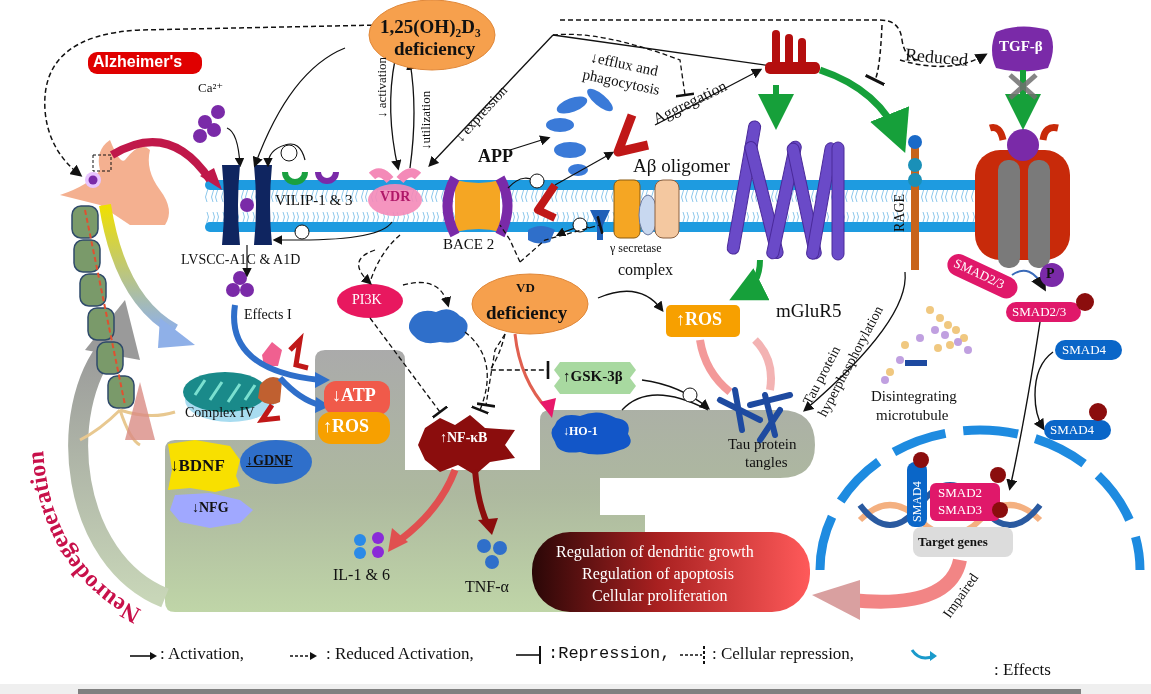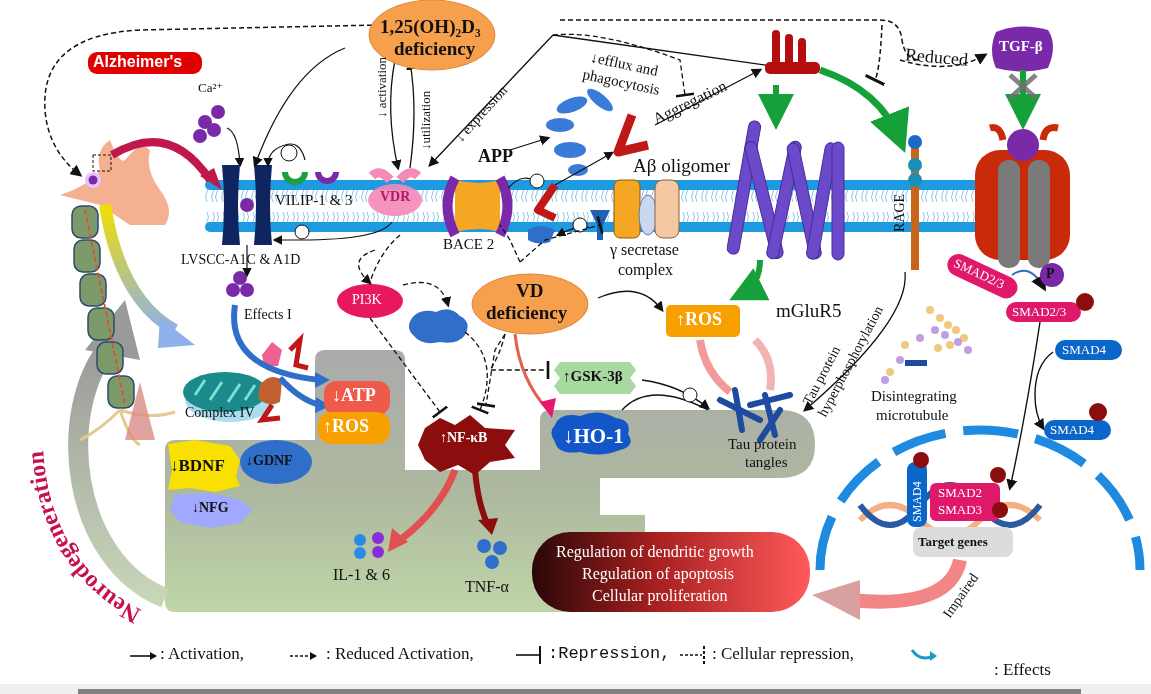--- a/index.html
+++ b/index.html
@@ -349,49 +349,49 @@
 <div class="lbl" style="left:590px;top:56px;font-size:15px;transform:rotate(12deg);">↓efflux and</div>
 <div class="lbl" style="left:582px;top:74px;font-size:15px;transform:rotate(12deg);">phagocytosis</div>
 <div class="lbl" style="left:650px;top:112px;font-size:16px;transform:rotate(-26deg);transform-origin:left top;">Aggregation</div>
 <div class="lbl b" style="left:478px;top:146px;font-size:18px;">APP</div>
 <div class="lbl" style="left:633px;top:155px;font-size:19px;">Aβ oligomer</div>
 
 <div class="lbl" style="left:275px;top:192px;font-size:15px;">VILIP-1 &amp; 3</div>
 <div class="lbl b" style="left:380px;top:189px;font-size:14px;color:#b01868;">VDR</div>
 <div class="lbl" style="left:181px;top:252px;font-size:14px;">LVSCC-A1C &amp; A1D</div>
 <div class="lbl" style="left:443px;top:236px;font-size:15px;">BACE 2</div>
-<div class="lbl" style="left:610px;top:241px;font-size:16px;">γ secretase</div>
+<div class="lbl" style="left:610px;top:241px;font-size:12px;">γ secretase</div>
 <div class="lbl" style="left:618px;top:261px;font-size:16px;">complex</div>
 <div class="lbl" style="left:776px;top:300px;font-size:19px;">mGluR5</div>
 <div class="lbl" style="left:892px;top:232px;font-size:14px;transform:rotate(-90deg);transform-origin:left top;">RAGE</div>
 <div class="lbl" style="left:905px;top:47px;font-size:18px;transform:rotate(5deg);">Reduced</div>
 <div class="lbl b" style="left:999px;top:38px;font-size:15px;color:#fff;">TGF-β</div>
 
 <div class="lbl" style="left:352px;top:292px;font-size:14px;color:#fff;">PI3K</div>
 <div class="lbl b" style="left:422px;top:320px;font-size:14px;color:#fff;margin-top:44px;">AKT</div>
-<div class="lbl b" style="left:516px;top:280px;font-size:19px;">VD</div>
+<div class="lbl b" style="left:516px;top:280px;font-size:13px;">VD</div>
 <div class="lbl b" style="left:486px;top:302px;font-size:19px;">deficiency</div>
 <div class="lbl b" style="left:676px;top:309px;font-size:18px;color:#fff;">↑ROS</div>
 <div class="lbl b" style="left:563px;top:368px;font-size:15px;">↑GSK-3β</div>
 <div class="lbl" style="left:800px;top:400px;font-size:14px;transform:rotate(-62deg);transform-origin:left top;">Tau protein</div>
 <div class="lbl" style="left:815px;top:412px;font-size:14px;transform:rotate(-62deg);transform-origin:left top;">hyperphosphorylation</div>
 
 <div class="lbl" style="left:244px;top:307px;font-size:14px;">Effects I</div>
 <div class="lbl" style="left:185px;top:405px;font-size:14px;">Complex IV</div>
 <div class="lbl b" style="left:332px;top:385px;font-size:18px;color:#fff;">↓ATP</div>
 <div class="lbl b" style="left:323px;top:416px;font-size:18px;color:#fff;">↑ROS</div>
 <div class="lbl b" style="left:440px;top:430px;font-size:14px;color:#fff;">↑NF-κB</div>
-<div class="lbl b" style="left:563px;top:424px;font-size:21px;color:#fff;">↓HO-1</div>
+<div class="lbl b" style="left:563px;top:424px;font-size:12px;color:#fff;">↓HO-1</div>
 <div class="lbl" style="left:728px;top:436px;font-size:15px;">Tau protein</div>
 <div class="lbl" style="left:745px;top:454px;font-size:15px;">tangles</div>
 <div class="lbl" style="left:871px;top:388px;font-size:15px;">Disintegrating</div>
 <div class="lbl" style="left:876px;top:407px;font-size:15px;">microtubule</div>
 
 <div class="lbl b" style="left:170px;top:456px;font-size:17px;">↓BDNF</div>
-<div class="lbl b" style="left:246px;top:453px;font-size:14px;">↓GDNF</div>
+<div class="lbl b" style="left:246px;top:453px;font-size:14px;text-decoration:underline;">↓GDNF</div>
 <div class="lbl b" style="left:192px;top:500px;font-size:14px;">↓NFG</div>
 <div class="lbl" style="left:333px;top:566px;font-size:16px;">IL-1 &amp; 6</div>
 <div class="lbl" style="left:465px;top:578px;font-size:16px;">TNF-α</div>
 
 <div class="lbl" style="left:556px;top:543px;font-size:16px;color:#fff;">Regulation of dendritic  growth</div>
 <div class="lbl" style="left:582px;top:565px;font-size:16px;color:#fff;">Regulation of apoptosis</div>
 <div class="lbl" style="left:592px;top:587px;font-size:16px;color:#fff;">Cellular proliferation</div>
 
 <div class="lbl" style="left:952px;top:266px;font-size:13px;color:#fff;transform:rotate(25deg);">SMAD2/3</div>
 <div class="lbl b" style="left:1046px;top:266px;font-size:14px;">P</div>

